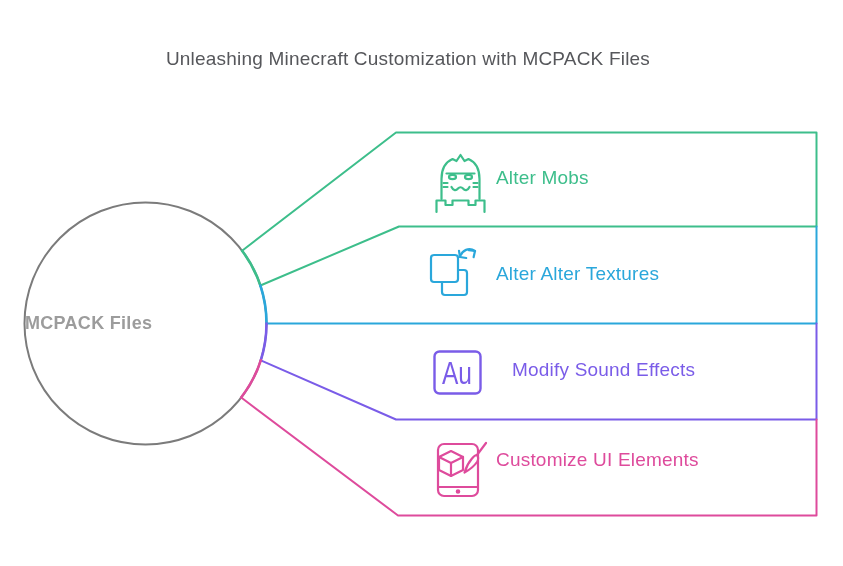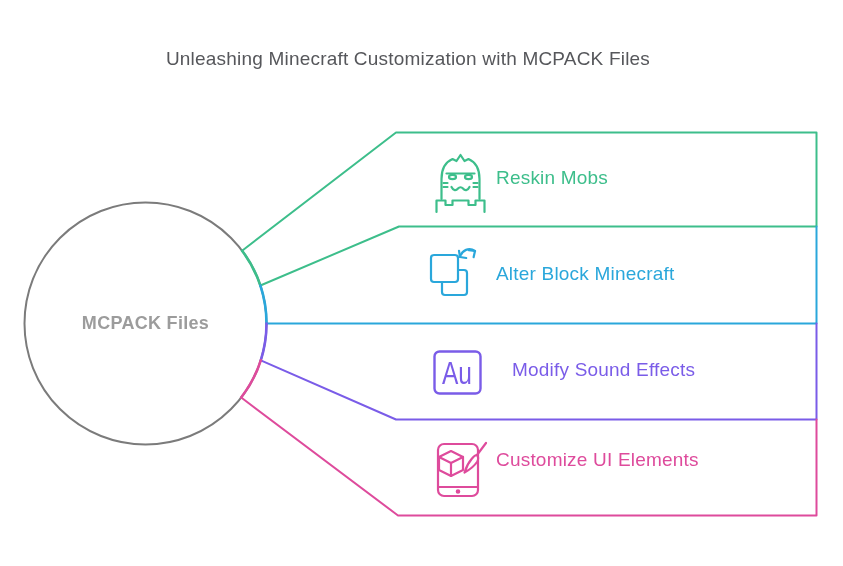--- a/index.html
+++ b/index.html
@@ -19,21 +19,21 @@
     color:#56575b;
     white-space:nowrap;
     letter-spacing:0.2px;
   }
   .lines{position:absolute;left:0;top:0;}
   .center-label{
     position:absolute;
     left:25px;top:323px;
     width:241px;
     transform:translateY(-50%);
-    text-align:center;
+    text-align:left;
     font-size:18px;
     font-weight:700;
     color:#9c9c9c;
     letter-spacing:0.3px;
   }
   .branch-label{
     position:absolute;
     left:496px;
     transform:translateY(-50%);
     font-size:19px;
@@ -71,32 +71,32 @@
     <g fill="none" stroke="#3dbe8b" stroke-width="2.2" stroke-linecap="round" stroke-linejoin="round">
       <path d="M 8,47 L 8,27 C 8,17 12,10 19,7 L 23,9 L 27,3 L 31,9 L 35,7 C 42,10 46,17 46,27 L 46,47"></path>
       <path d="M 13,21.5 L 41,21.5"></path>
       <ellipse cx="19" cy="25" rx="3.5" ry="2.1"></ellipse>
       <ellipse cx="35" cy="25" rx="3.5" ry="2.1"></ellipse>
       <path d="M 10,31 L 14,31 M 10,35 L 14,35 M 40,31 L 44,31 M 40,35 L 44,35"></path>
       <path d="M 18,35 C 20,39 22.5,39 24.5,36.5 C 26,34.8 28,34.8 29.5,36.5 C 31.5,39 34,39 36,35"></path>
       <path d="M 3,60 L 3,48.5 L 12,48.5 L 12,53 L 19,53 L 19,48.5 L 35,48.5 L 35,53 L 42,53 L 42,48.5 L 51,48.5 L 51,60"></path>
     </g>
   </svg>
-  <div class="branch-label label-1">Reskin Mobs</div>
+  <div class="branch-label label-1">Alter Mobs</div>
 
   <svg class="icon" style="left:429px;top:245px;" width="50" height="52" viewBox="0 0 50 52">
     <g fill="none" stroke="#2aa7db" stroke-width="2.2" stroke-linecap="round" stroke-linejoin="round">
       <rect x="13" y="25" width="25" height="25" rx="3"></rect>
       <rect x="2" y="10" width="27" height="27" rx="3" fill="#fff"></rect>
       <path d="M 31,12 C 33,5 40,2 46,6"></path>
       <path d="M 30,5.8 L 31,12 L 37.2,13"></path>
       <path d="M 39.8,5.2 L 46,6 L 44.6,12.2"></path>
     </g>
   </svg>
-  <div class="branch-label label-2">Alter Block Minecraft</div>
+  <div class="branch-label label-2">Alter Alter Textures</div>
 
   <svg class="icon" style="left:433px;top:350px;" width="49" height="45" viewBox="0 0 49 45">
     <rect x="1.5" y="1.5" width="46" height="42" rx="5" fill="none" stroke="#7a5ce8" stroke-width="2.4"></rect>
     <g fill="#7a5ce8">
       <text x="24" y="34" font-size="31" text-anchor="middle" textLength="30" lengthAdjust="spacingAndGlyphs" font-family="Liberation Sans, sans-serif">Au</text>
     </g>
   </svg>
   <div class="branch-label label-3">Modify Sound Effects</div>
 
   <svg class="icon" style="left:434px;top:441px;" width="56" height="58" viewBox="0 0 56 58">

